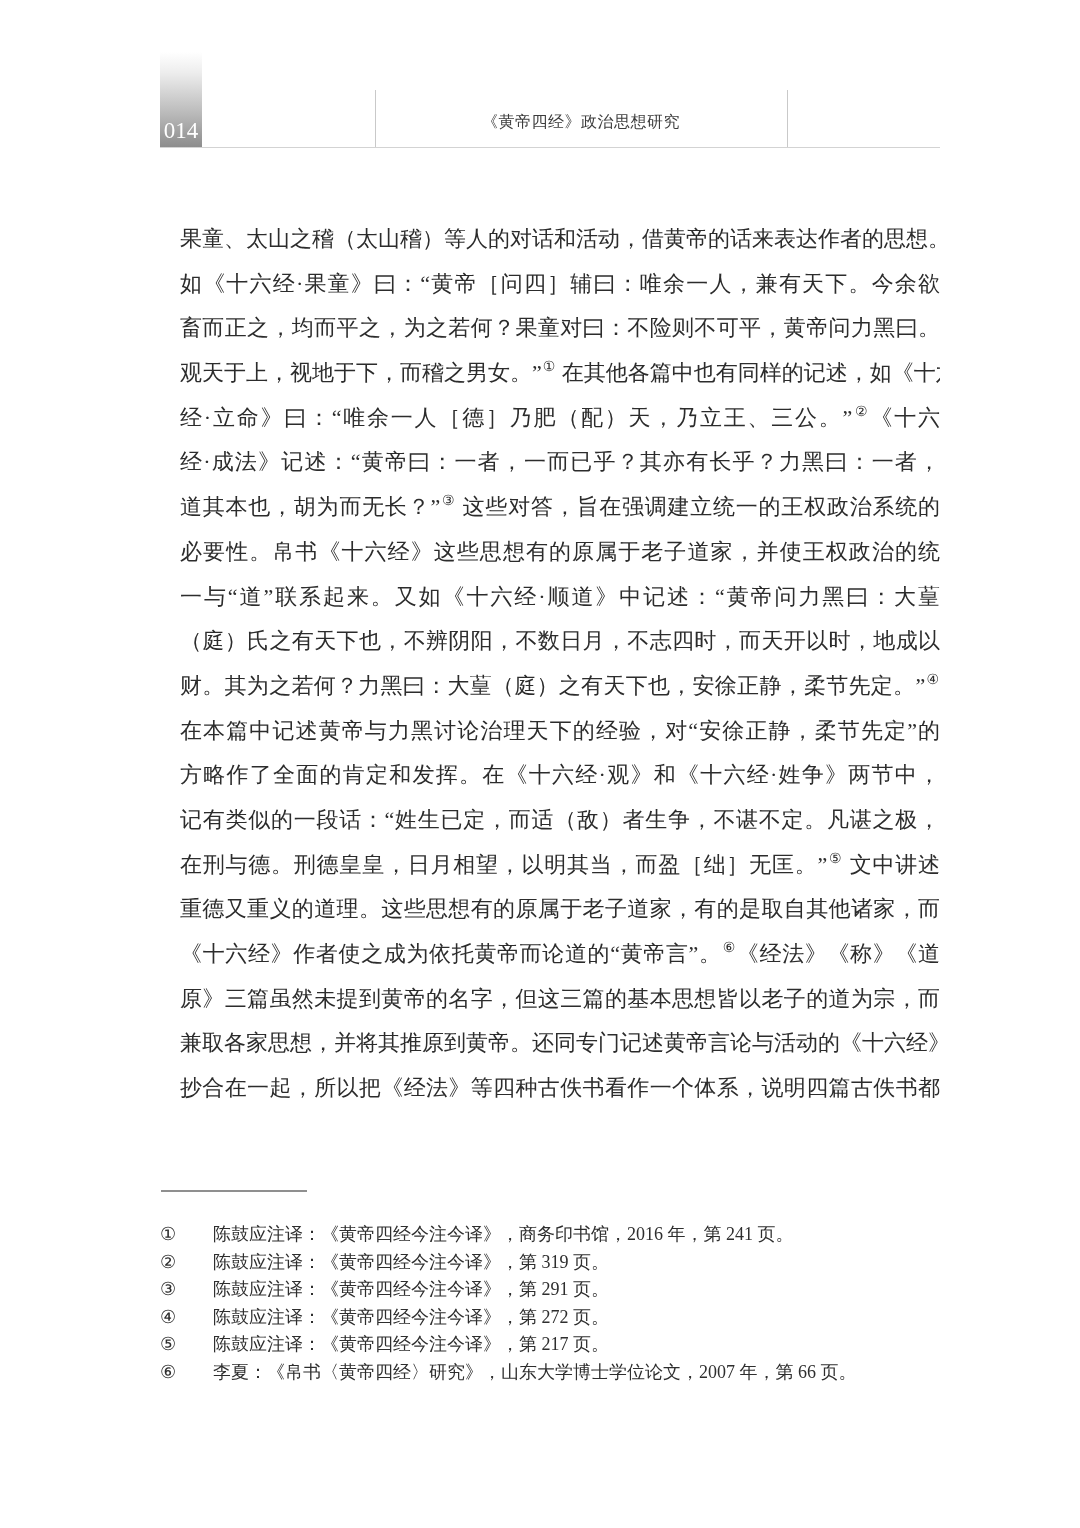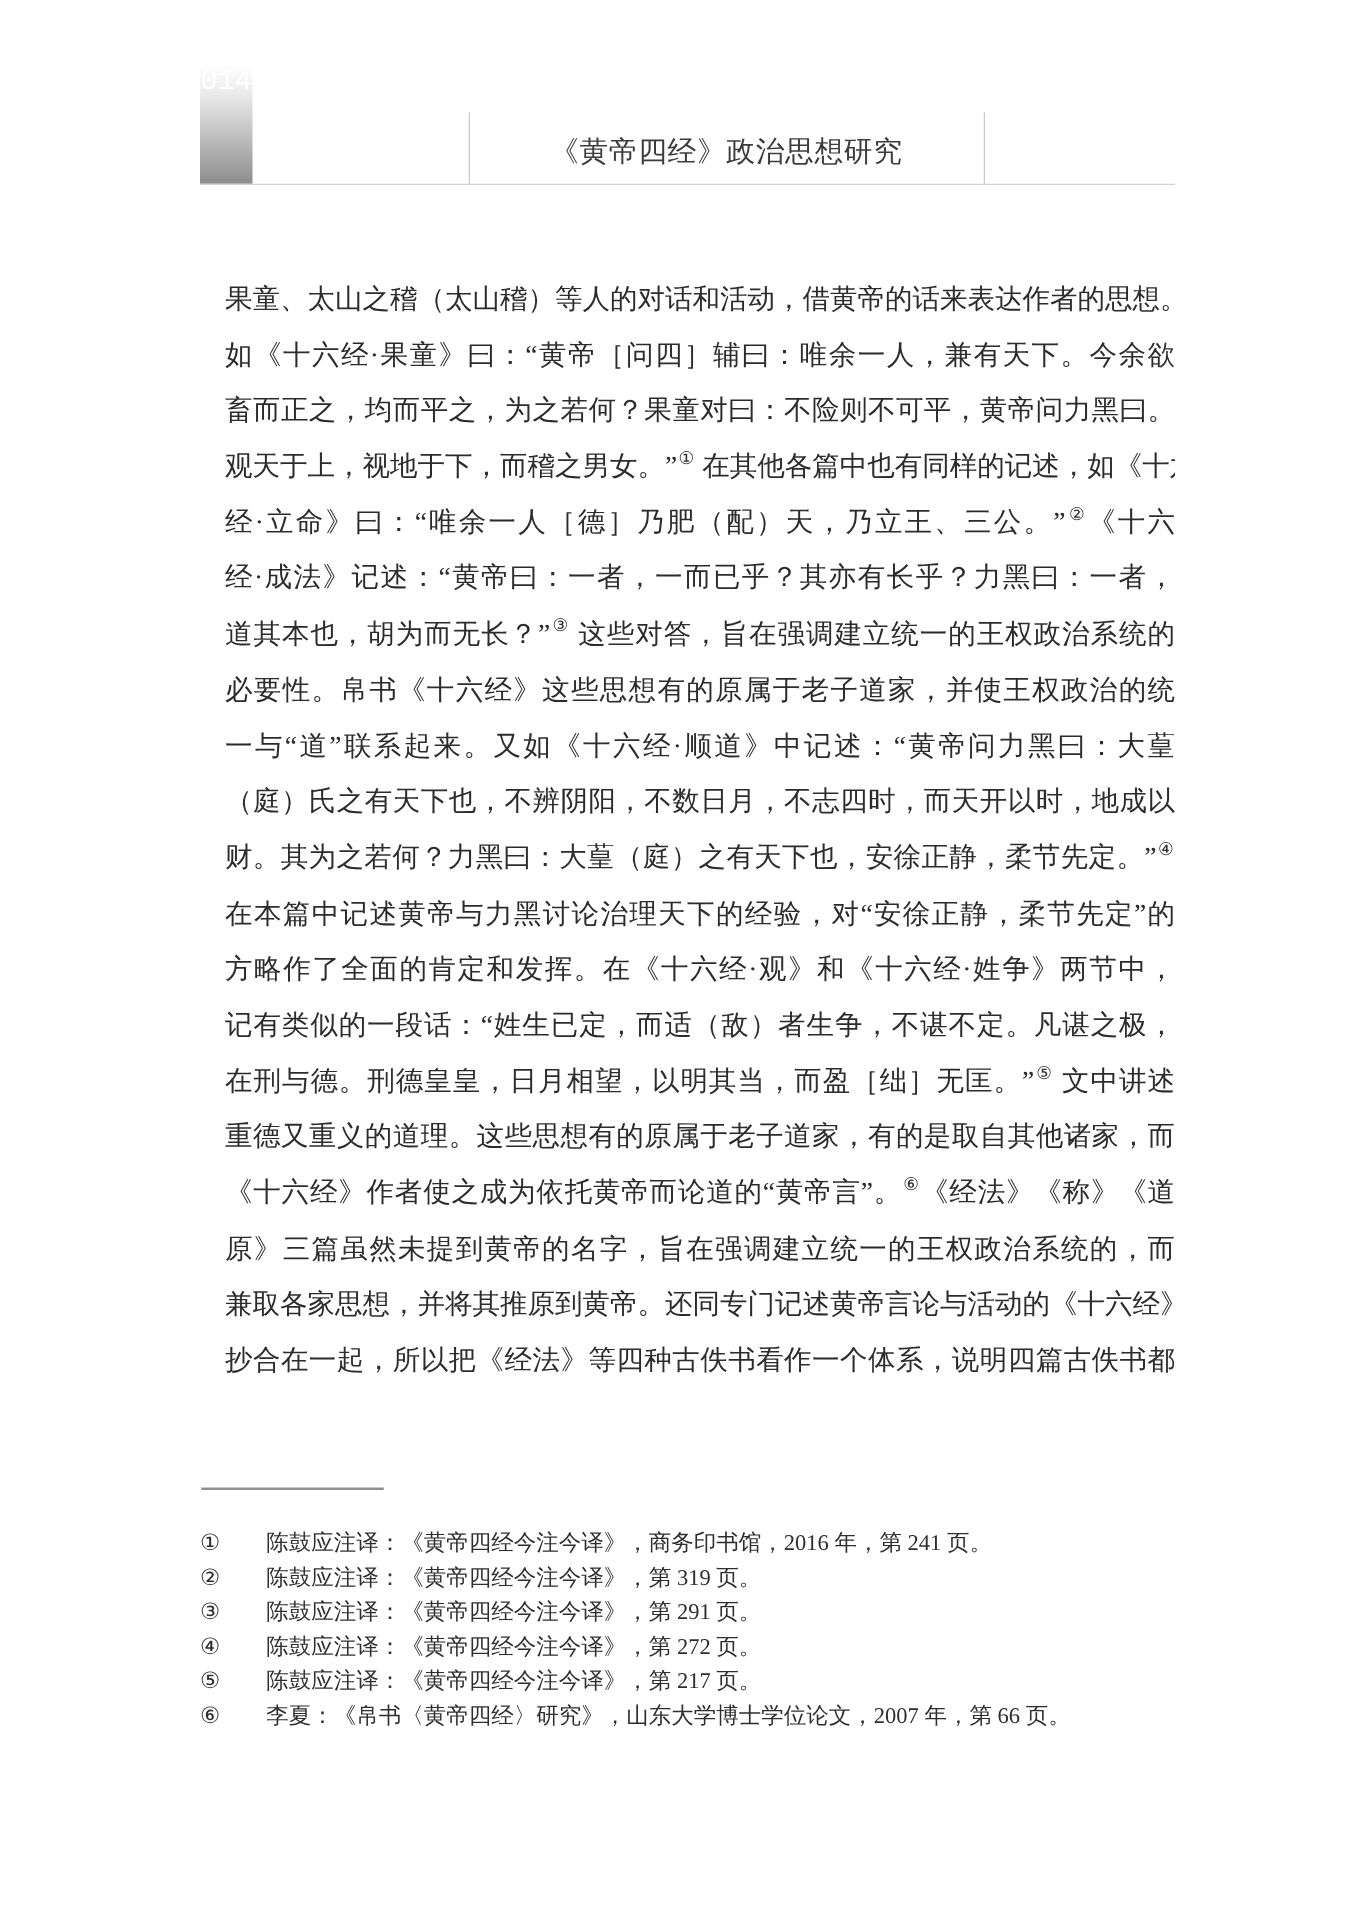--- a/index.html
+++ b/index.html
@@ -6,31 +6,31 @@
   html,body { background:#ffffff; }
   body {
     width:1080px; height:1528px; position:relative; overflow:hidden;
     font-family:"Liberation Serif","DejaVu Serif",serif;
     color:#2d2d2d;
   }
   
   .page-num-bar {
     position:absolute; left:160px; top:52px; width:42px; height:95px;
     background:linear-gradient(to bottom,#ffffff 0%,#ededed 22%,#c2c2c2 58%,#8d8d8d 100%);
-    display:flex; align-items:flex-start; justify-content:center;
-    color:#ffffff; font-size:23px; padding-bottom:3px;font-family:Liberation Mono, monospace;
+    display:flex; align-items:flex-end; justify-content:center;
+    color:#ffffff; font-size:23px; padding-bottom:3px;
   }
   .vline {
     position:absolute; top:90px; height:57px; width:1px; background:#c9c9c9;
   }
   .vline-left  { left:375px; }
   .vline-right { left:787px; }
   .header-title {
     position:absolute; left:375px; top:108px; width:412px;
-    text-align:center; font-size:23px; line-height:28px; color:#3c3c3c;
+    text-align:center; font-size:16px; line-height:28px; color:#3c3c3c;
     letter-spacing:0.5px;
   }
   .hline {
     position:absolute; left:160px; top:147px; width:780px; height:1px;
     background:#d3d3d3;
   }
   
   .body-text {
     position:absolute; left:160px; top:217px; width:780px;
     font-size:22px; color:#2c2c2c;
@@ -81,21 +81,21 @@
     <div class="body-line">必要性。帛书《十六经》这些思想有的原属于老子道家，并使王权政治的统</div>
     <div class="body-line">一与“道”联系起来。又如《十六经·顺道》中记述：“黄帝问力黑曰：大葟</div>
     <div class="body-line">（庭）氏之有天下也，不辨阴阳，不数日月，不志四时，而天开以时，地成以</div>
     <div class="body-line">财。其为之若何？力黑曰：大葟（庭）之有天下也，安徐正静，柔节先定。”<sup class="fnref">④</sup></div>
     <div class="body-line">在本篇中记述黄帝与力黑讨论治理天下的经验，对“安徐正静，柔节先定”的</div>
     <div class="body-line">方略作了全面的肯定和发挥。在《十六经·观》和《十六经·姓争》两节中，</div>
     <div class="body-line">记有类似的一段话：“姓生已定，而适（敌）者生争，不谌不定。凡谌之极，</div>
     <div class="body-line">在刑与德。刑德皇皇，日月相望，以明其当，而盈［绌］无匡。”<sup class="fnref">⑤</sup> 文中讲述</div>
     <div class="body-line">重德又重义的道理。这些思想有的原属于老子道家，有的是取自其他诸家，而</div>
     <div class="body-line">《十六经》作者使之成为依托黄帝而论道的“黄帝言”。<sup class="fnref">⑥</sup>《经法》《称》《道</div>
-    <div class="body-line">原》三篇虽然未提到黄帝的名字，旨在强调建立统一的王权政治系统的，而</div>
+    <div class="body-line">原》三篇虽然未提到黄帝的名字，但这三篇的基本思想皆以老子的道为宗，而</div>
     <div class="body-line">兼取各家思想，并将其推原到黄帝。还同专门记述黄帝言论与活动的《十六经》</div>
     <div class="body-line">抄合在一起，所以把《经法》等四种古佚书看作一个体系，说明四篇古佚书都</div>
   </main>
 
 <div class="fn-sep"></div>
 
 <section class="footnotes">
     <div class="fn-item">
       <span class="fn-marker">①</span>
       <span class="fn-text">陈鼓应注译：《黄帝四经今注今译》，商务印书馆，2016 年，第 241 页。</span>

